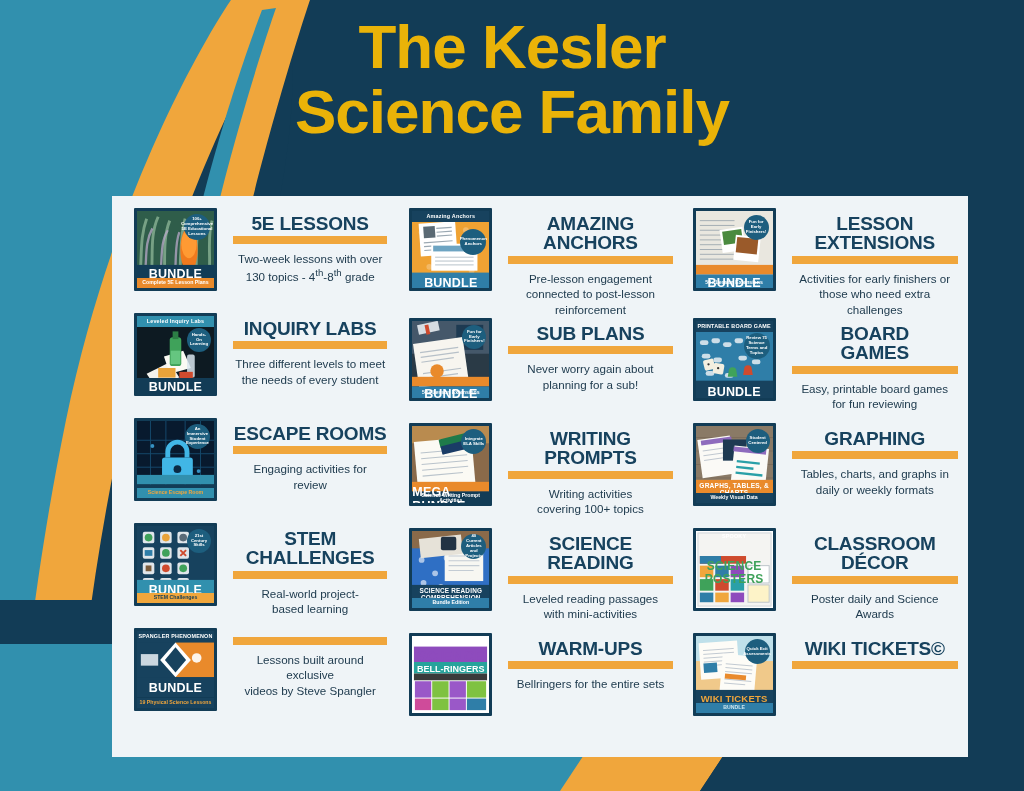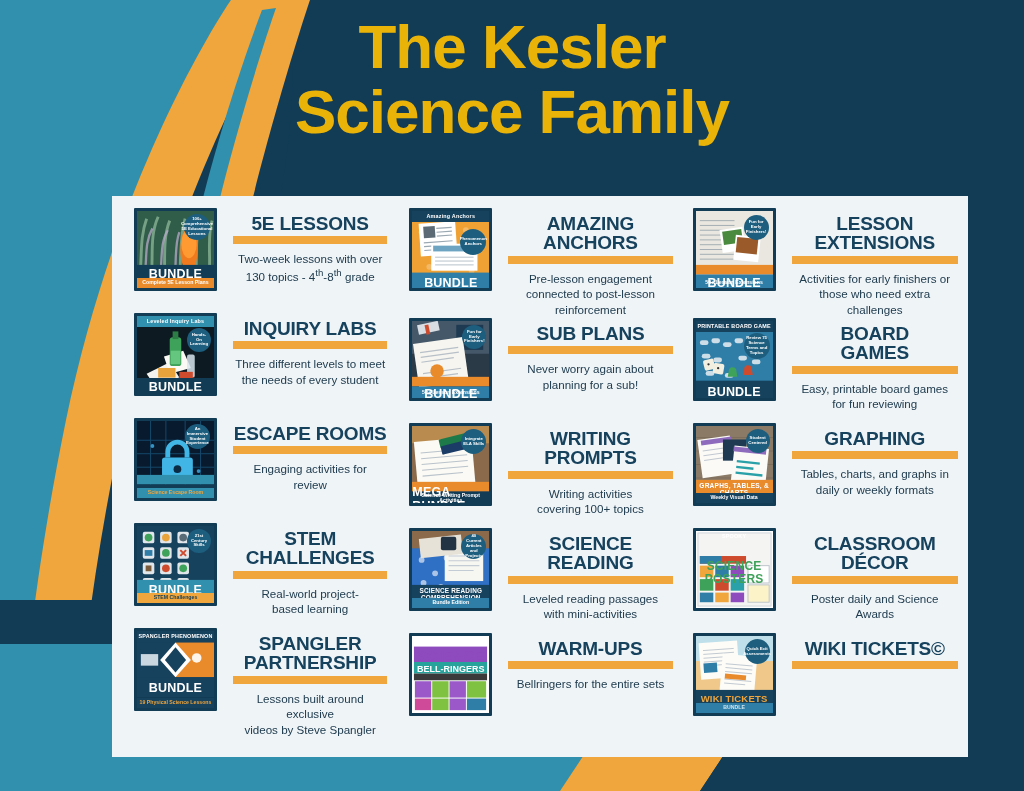--- a/index.html
+++ b/index.html
@@ -277,22 +277,20 @@
       <rect x="4" y="24" width="18" height="12" fill="#dfe8ee" opacity=".9"></rect>
       <circle cx="62" cy="28" r="5" fill="#ffffff" opacity=".9"></circle>
       <rect x="0" y="48" width="80" height="20" fill="#17425E"></rect>
       <rect x="0" y="68" width="80" height="12" fill="#123C56"></rect>
     </svg>
             <div class="tbar-top" style="background: rgb(23, 66, 94);">SPANGLER PHENOMENON</div>
             <div class="tbar-bundle" style="top: 48px; height: 18px; background: rgb(23, 66, 94);">BUNDLE</div>
             <div class="tbar-sub" style="background: rgb(23, 66, 94); color: rgb(240, 166, 60);">19 Physical Science Lessons</div>
           </div>
           <div class="ctext">
-            <div class="ctitle">SPANGLER
-PARTNERSHIP</div>
             <div class="rule"></div>
             <div class="cdesc">Lessons built around exclusive<br>videos by Steve Spangler</div>
           </div>
         </div>
       </div>
     <div class="col c2">
         <div class="card tall">
           <div class="thumb">
             <svg class="art" viewBox="0 0 80 80" preserveAspectRatio="none">
       <rect width="80" height="80" fill="#EFA233"></rect>

